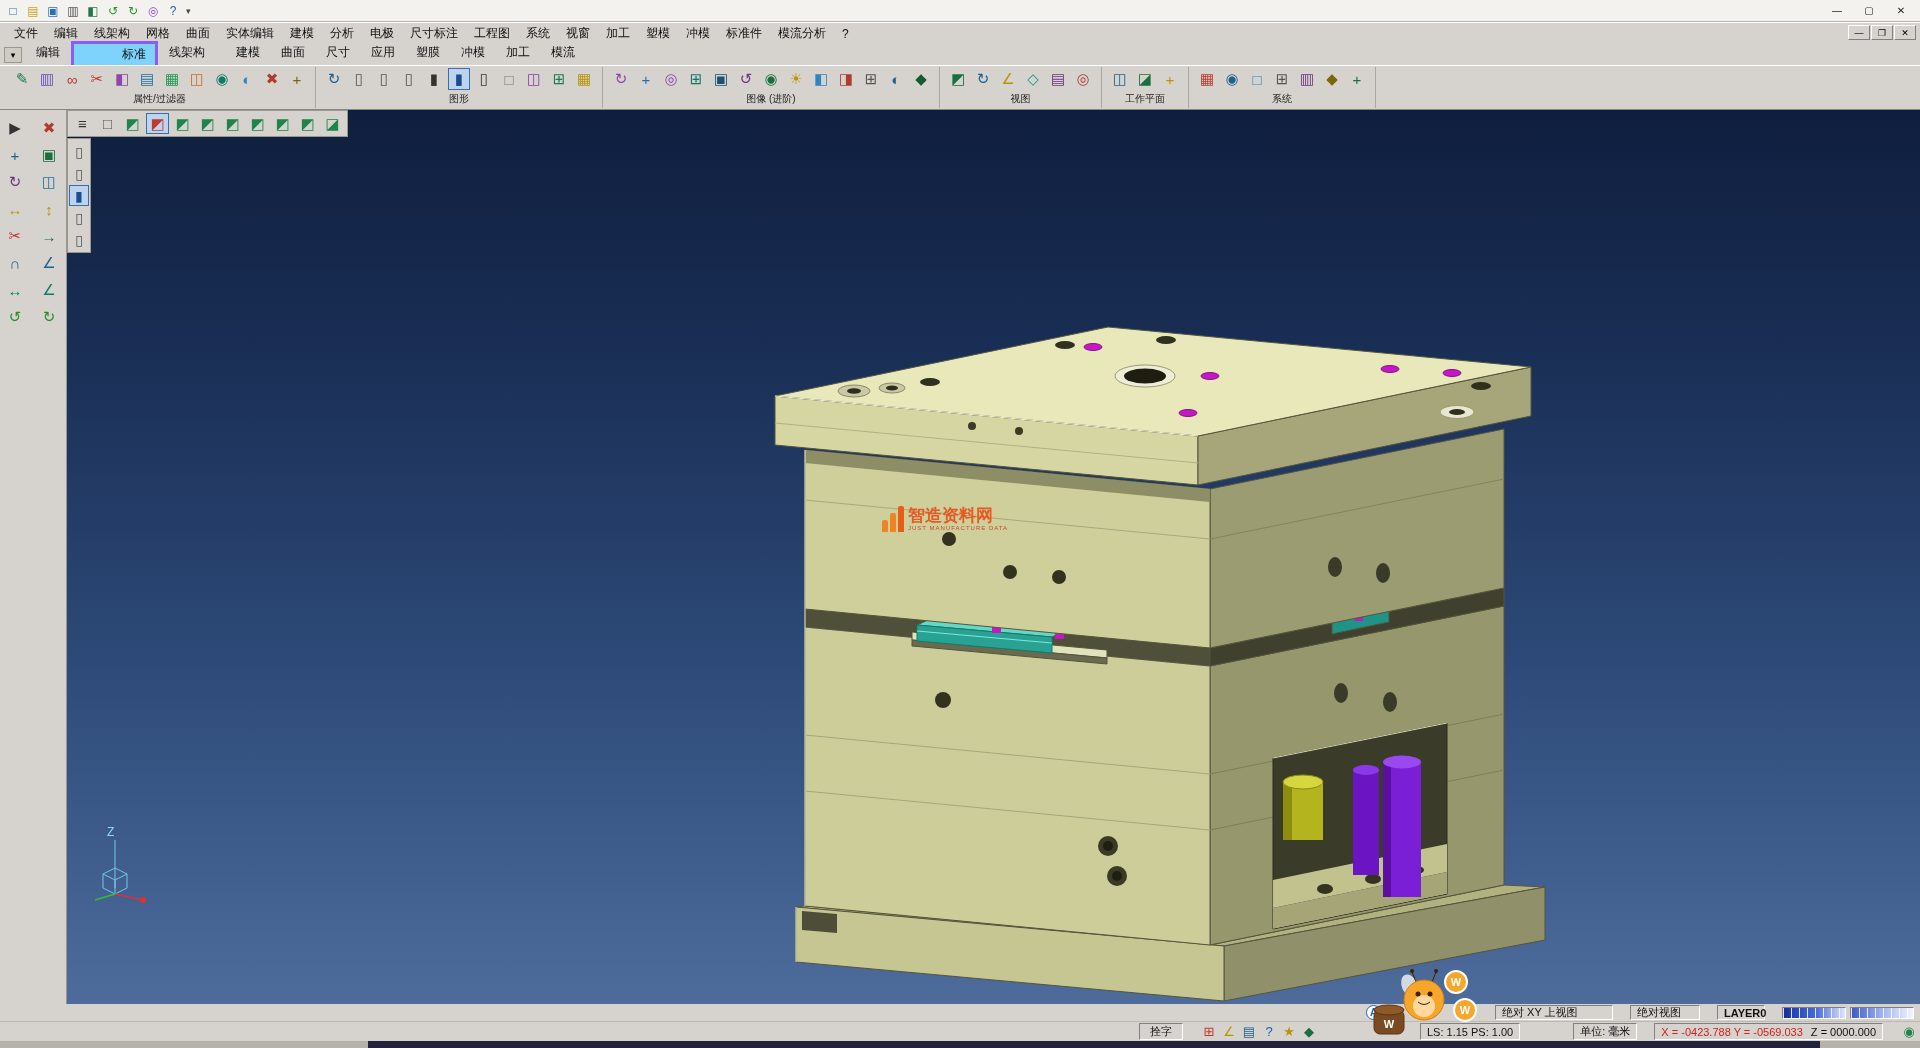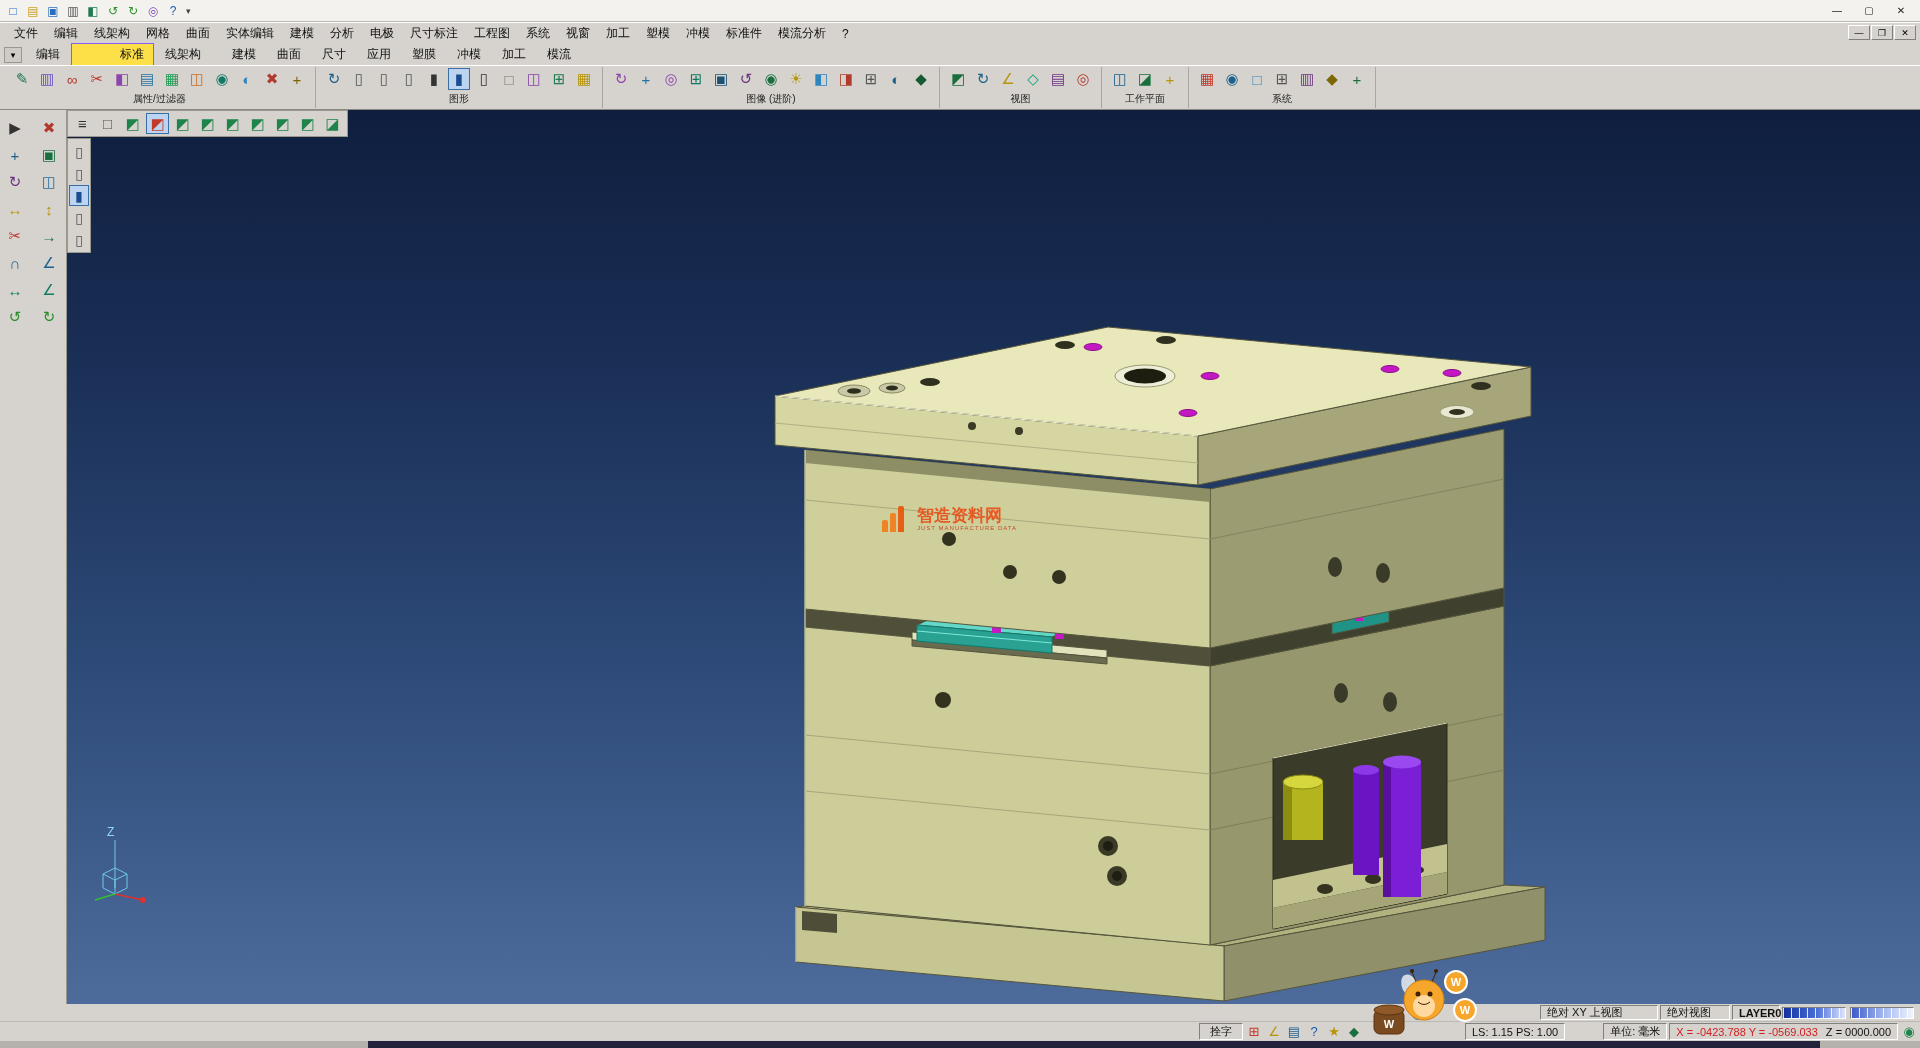--- a/index.html
+++ b/index.html
@@ -25,21 +25,21 @@
   .mdi-controls { margin-left:auto; display:flex; gap:1px; }
   .mdi-btn { width:22px; height:15px; font-size:9px; display:flex; align-items:center; justify-content:center;
              border:1px solid; border-color:#fff #808080 #808080 #fff; background:#d6d3ce; }
 
   
   .tabbar { position:absolute; left:0; top:44px; right:0; height:21px; background:#d6d3ce;
             display:flex; align-items:center; padding:0 4px; gap:1px; }
   .tab-dropdown { width:18px; height:16px; font-size:9px; display:flex; align-items:center; justify-content:center;
                   border:1px solid #9a978f; background:#cfccc6; margin-right:3px; }
   .tab { font-size:12px; padding:2px 9px; border:1px solid transparent; color:#111; }
-  .tab.active { background:#fde047; border:1px solid #8b5cf6;padding-left:48px; }
+  .tab.active { background:#7dd3fc; border:3px solid #8b5cf6;padding-left:48px; }
   .tabbar .tab:nth-child(3) { margin-right:10px; } 
 
   
   .toolbar { position:absolute; left:0; top:65px; right:0; height:45px; background:#d6d3ce;
              border-top:1px solid #fff; border-bottom:1px solid #8a8780; display:flex; padding:1px 4px; }
   .tb-group { display:flex; flex-direction:column; align-items:center; padding:1px 7px;
               border-right:1px solid #aaa7a0; }
   .tb-icons { display:flex; gap:3px; align-items:center; }
   .tbi { width:22px; height:22px; display:flex; align-items:center; justify-content:center;
          font-size:15px; border:1px solid transparent; }
@@ -65,39 +65,39 @@
   .vbi.active { background:#bcd4f0; border:1px solid #3a6ea5; }
 
   .vstrip { position:absolute; left:0; top:28px; width:24px; display:flex; flex-direction:column; gap:1px;
             background:#d6d3ce; border:1px solid #9a978f; padding:2px 1px; }
   .vsi { width:20px; height:21px; display:flex; align-items:center; justify-content:center; font-size:14px;
          color:#555; border:1px solid transparent; background:#d6d3ce; }
   .vsi.active { background:#bcd4f0; border:1px solid #3a6ea5; }
 
   .axis-triad { position:absolute; left:18px; top:712px; width:70px; height:112px; }
 
-  .watermark { position:absolute; left:815px; top:396px; display:flex; gap:13px; align-items:center; opacity:.95; }
+  .watermark { position:absolute; left:815px; top:396px; display:flex; gap:4px; align-items:center; opacity:.95; }
   .wm-logo { display:flex; align-items:flex-end; gap:2px; height:26px; }
   .wm-bar { width:6px; background:#f08020; border-radius:2px 2px 0 0; }
   .wm-bar.b1 { height:12px; } .wm-bar.b2 { height:19px; } .wm-bar.b3 { height:26px; background:#e85a10; }
   .wm-texts { display:flex; flex-direction:column; line-height:1.05; }
   .wm-title { font-size:17px; font-weight:bold; color:#e8541e; }
   .wm-sub { font-size:6px; color:#c0452a; letter-spacing:1px; }
 
   
   .mascot { position:absolute; left:1366px; top:964px; width:112px; height:80px; z-index:30; }
 
   
   .statusbar { position:absolute; left:0; right:0; background:#d6d3ce; display:flex; align-items:center;
                font-size:11px; color:#111; }
   .row1 { top:1004px; height:17px; padding:1px 2px; }
   .row2 { top:1021px; height:20px; padding:1px 2px; border-top:1px solid #bcb9b2; }
   .sb-spacer { flex:1; }
   .scell { height:15px; display:flex; align-items:center; padding:0 6px; background:#d6d3ce;
-           border:1px solid; border-color:#808080 #ffffff #ffffff #808080; margin-right:2px; white-space:nowrap; }
+           border:1px solid; border-color:#808080 #ffffff #ffffff #808080; margin-right:17px; white-space:nowrap; }
   .row2 .scell { height:17px; }
   .bold { font-weight:bold; }
   .a-badge { width:15px; height:15px; border-radius:50%; border:1px solid #2a5fae; color:#2a5fae;
              font-size:10px; font-weight:bold; display:flex; align-items:center; justify-content:center;
              background:#fff; margin-right:2px; }
   .mascot-space { width:112px; }
   .seg-bar { width:64px; height:12px; margin-right:4px; border:1px solid; border-color:#808080 #fff #fff #808080;
              background-image:repeating-linear-gradient(90deg, rgba(255,255,255,.85) 0 1px, transparent 1px 8px),
                               linear-gradient(90deg,#12309f 0%,#4a6fd8 55%,#dfe6ff 100%); }
   .seg-bar.light { background-image:repeating-linear-gradient(90deg, rgba(255,255,255,.85) 0 1px, transparent 1px 8px),

